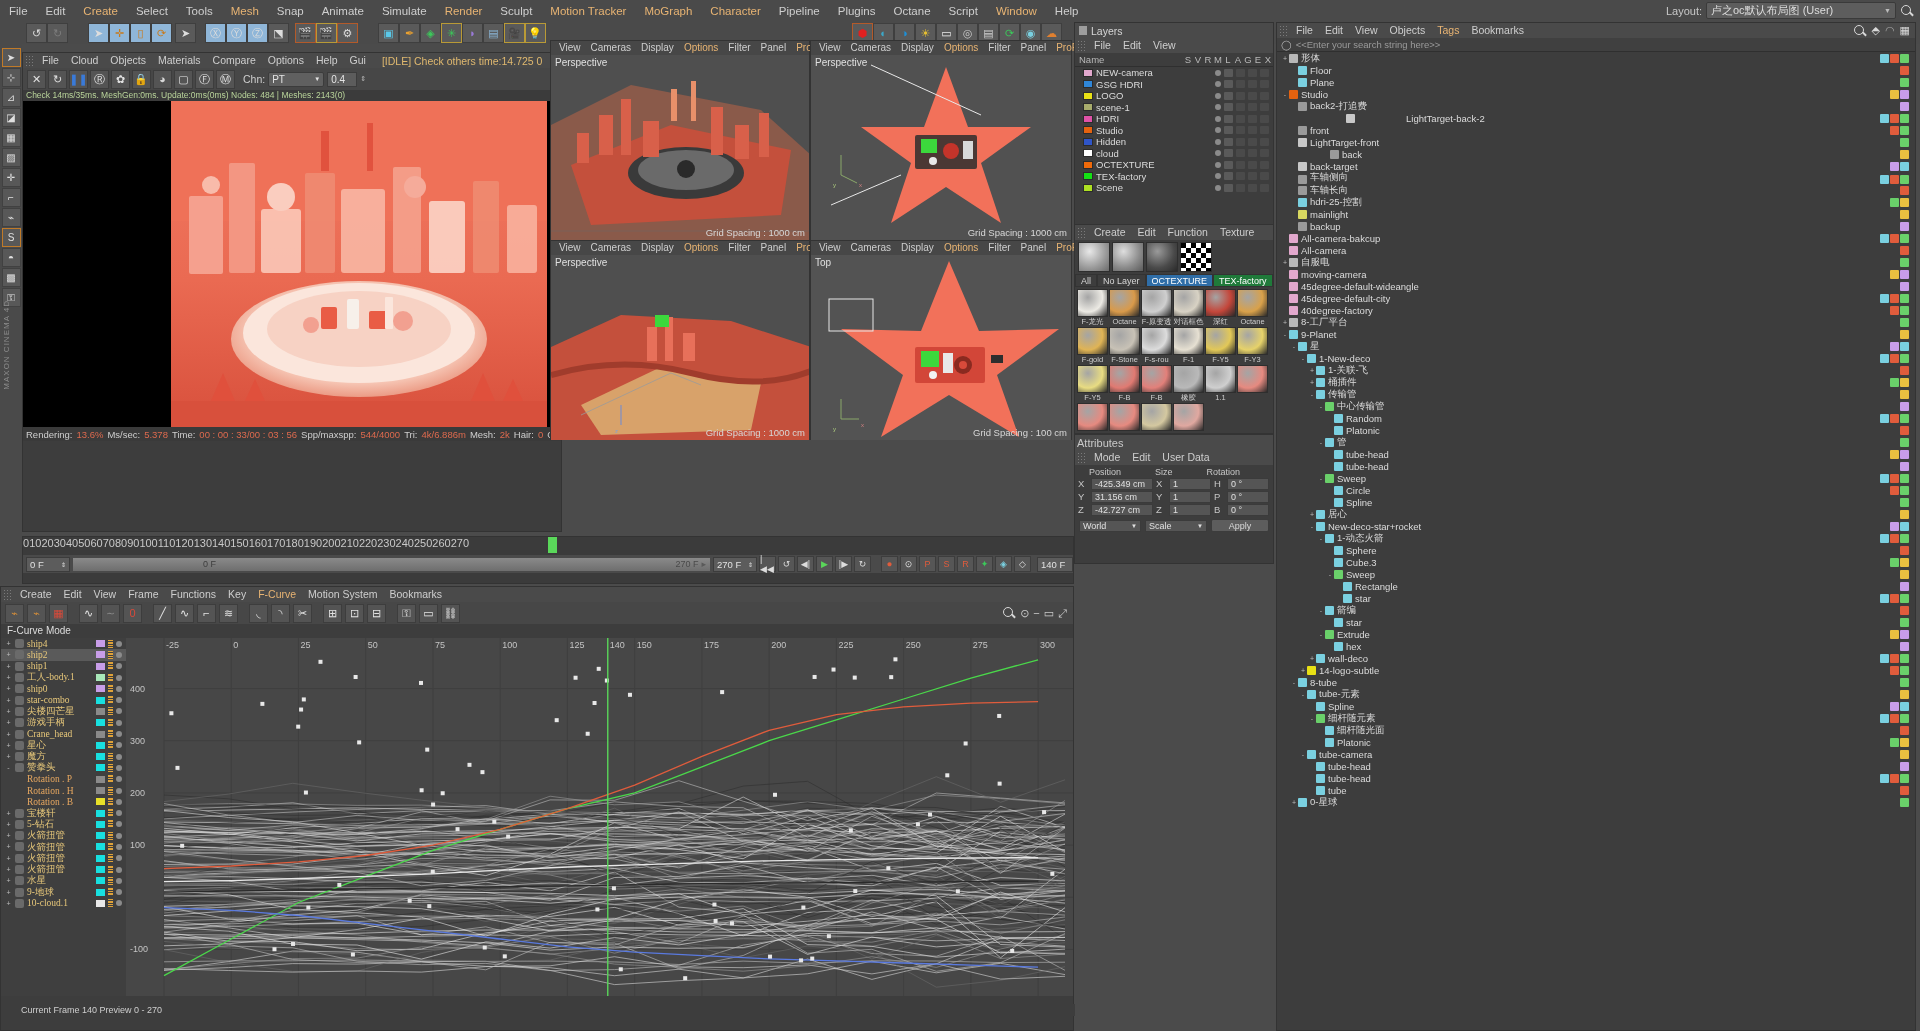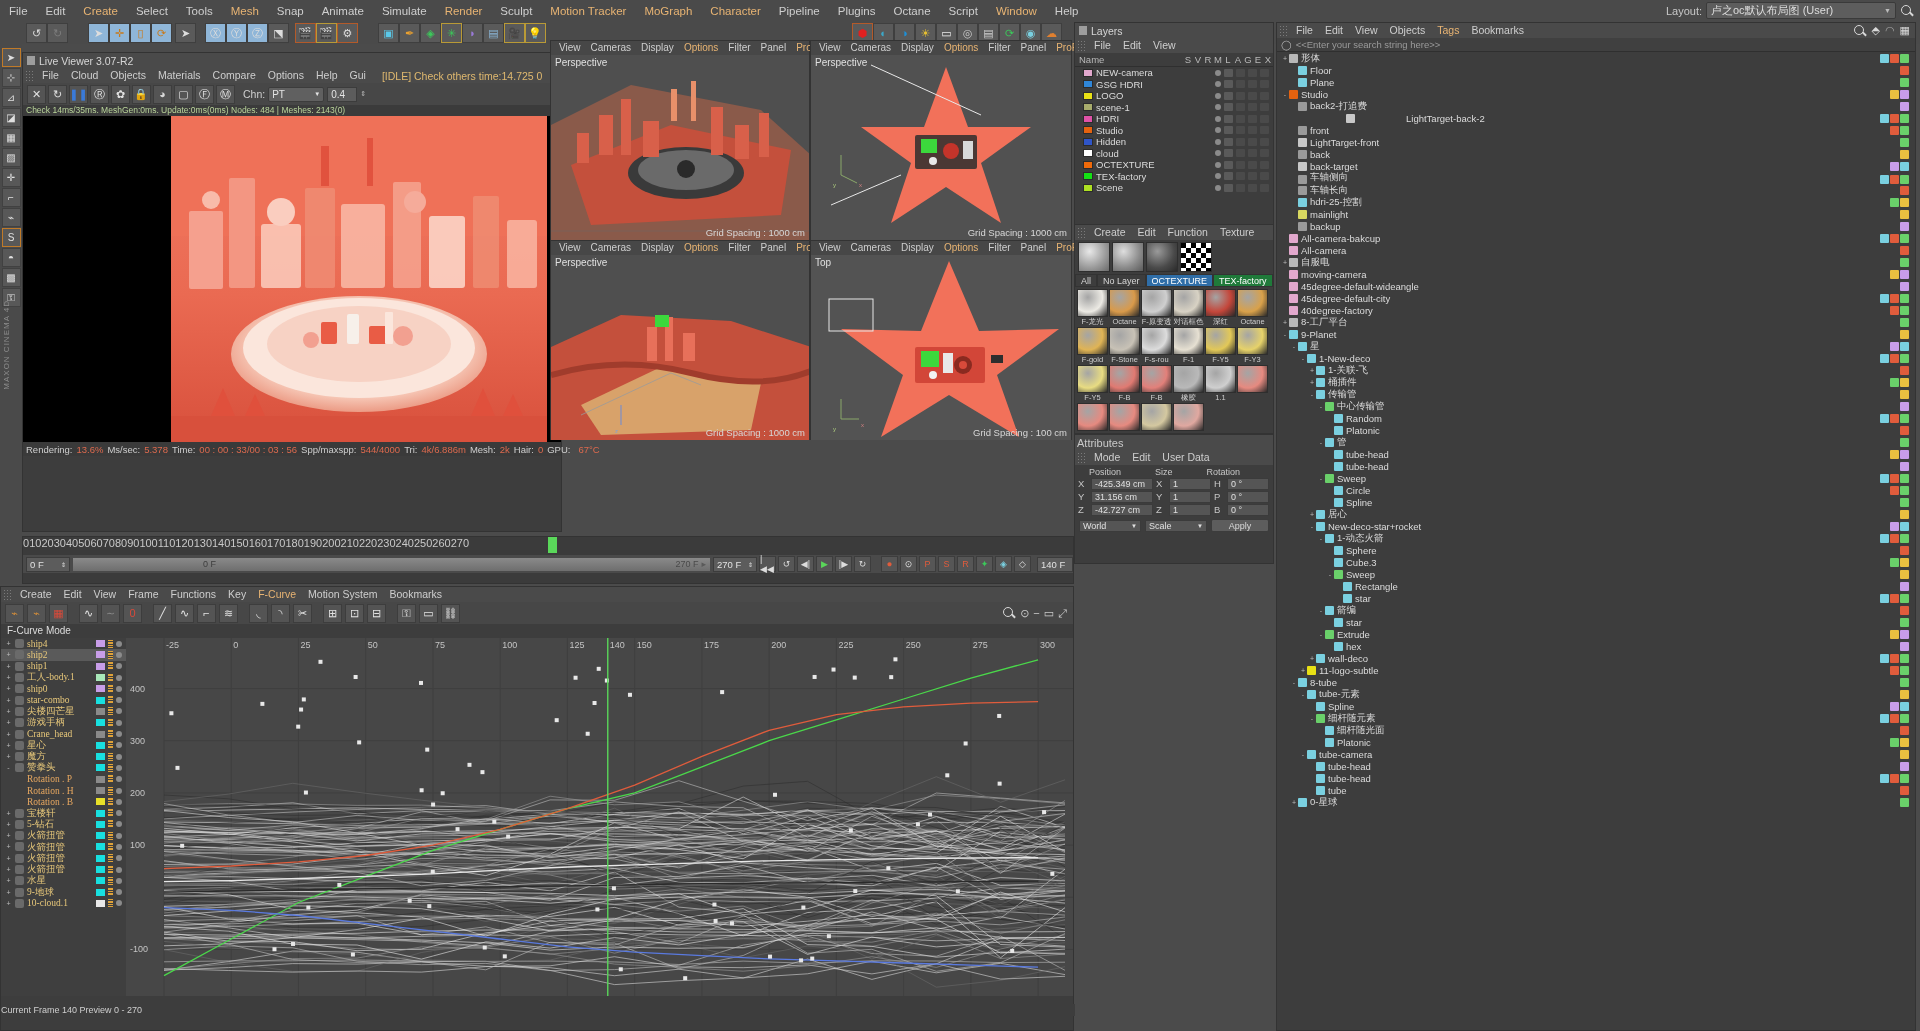--- a/index.html
+++ b/index.html
@@ -140,21 +140,21 @@
   .fc-row .ico { width:9px; height:9px; }
   .fc-row .nm { flex:1; overflow:hidden; white-space:nowrap;font-family:Liberation Serif, serif; }
   .fc-row .sw { width:9px; height:7px; }
   .fc-row .bars { width:5px; height:8px; background:repeating-linear-gradient(#e0a33a 0 1.5px,#3f3f3f 1.5px 2.5px); }
   .fc-row .cir { width:6px; height:6px; border-radius:50%; background:#8b8b8b; }
   .graph { position:absolute; background:#474747; overflow:hidden; }
 
   .statusbar { position:absolute; left:0; bottom:0; width:1074px; height:14px; background:#4a4a4a;
                font-size:9.5px; color:#cfcfcf; display:flex; align-items:center; padding-left:6px; }
   .curframe { position:absolute; left:0; bottom:14px; width:1074px; height:12px; background:#3d3d3d;
-              font-size:9px; color:#cfcfcf; display:flex; align-items:center; padding-left:0; }
+              font-size:9px; color:#cfcfcf; display:flex; align-items:center; padding-left:20px; }
 
   
   .pb { height:18px; background:#4a4a4a; display:flex; align-items:center; gap:2px; padding-left:3px; }
   .pbb { width:17px; height:16px; background:#565656; border:1px solid #3d3d3d;
          display:flex; align-items:center; justify-content:center; font-size:9px; color:#ddd; }
   .pbb.g { color:#5ad65a; }
   .pbb.r { color:#e05c3c; }
   .fbox { width:44px; height:15px; background:#5c5c5c; border:1px solid #3c3c3c;
           display:flex; align-items:center; padding:0 3px; font-size:9.5px; color:#e2e2e2; }
   .scrub { flex:1; height:15px; background:linear-gradient(#8a8a8a,#6e6e6e); border:1px solid #4a4a4a;
@@ -260,24 +260,20 @@
     <div class="rbtn">⌐</div>
     <div class="rbtn">⌁</div>
     <div class="rbtn o">S</div>
     <div class="rbtn">◓</div>
     <div class="rbtn">▩</div>
     <div class="rbtn">⚿</div>
   </div>
   <div class="cinema-label">MAXON CINEMA 4D</div>
 
   <div class="panel" id="liveviewer">
-    <div class="ptitle">
-      <span class="sq"></span>
-      <span>Live Viewer 3.07-R2</span>
-    </div>
     <div class="pmenu" id="lv-menu">
       <span class="grip"></span>
     <span class="mi">File</span>
         <span class="mi">Cloud</span>
         <span class="mi">Objects</span>
         <span class="mi">Materials</span>
         <span class="mi">Compare</span>
         <span class="mi">Options</span>
         <span class="mi">Help</span>
         <span class="mi">Gui</span>
@@ -967,21 +963,21 @@
           </span>
         </div>
         <div class="om-row" style="padding-left: 13px;">
           <span class="exp"></span>
           <span class="ico" style="background:#c8c8c8"></span>
           <span>LightTarget-front</span>
           <span class="om-tags" style="position:relative;margin-left:auto;margin-right:4px;">
             <span class="om-tag" style="background:#6ad06a"></span>
           </span>
         </div>
-        <div class="om-row" style="padding-left: 13px;">
+        <div class="om-row" style="padding-left: 13px; margin-left: 32px;">
           <span class="exp"></span>
           <span class="ico" style="background:#9a9a9a"></span>
           <span>back</span>
           <span class="om-tags" style="position:relative;margin-left:auto;margin-right:4px;">
             <span class="om-tag" style="background:#e8c040"></span>
           </span>
         </div>
         <div class="om-row" style="padding-left: 13px;">
           <span class="exp"></span>
           <span class="ico" style="background:#c8c8c8"></span>
@@ -1343,21 +1339,21 @@
           <span>wall-deco</span>
           <span class="om-tags" style="position:relative;margin-left:auto;margin-right:4px;">
             <span class="om-tag" style="background:#7ad0e0"></span>
             <span class="om-tag" style="background:#e05c3c"></span>
             <span class="om-tag" style="background:#6ad06a"></span>
           </span>
         </div>
         <div class="om-row" style="padding-left: 22px;">
           <span class="exp">+</span>
           <span class="ico" style="background:#e8e015"></span>
-          <span>11-logo-subtle</span>
+          <span>14-logo-subtle</span>
           <span class="om-tags" style="position:relative;margin-left:auto;margin-right:4px;">
             <span class="om-tag" style="background:#e05c3c"></span>
             <span class="om-tag" style="background:#6ad06a"></span>
           </span>
         </div>
         <div class="om-row" style="padding-left: 13px;">
           <span class="exp">-</span>
           <span class="ico" style="background:#7ad0e0"></span>
           <span>8-tube</span>
           <span class="om-tags" style="position:relative;margin-left:auto;margin-right:4px;">

